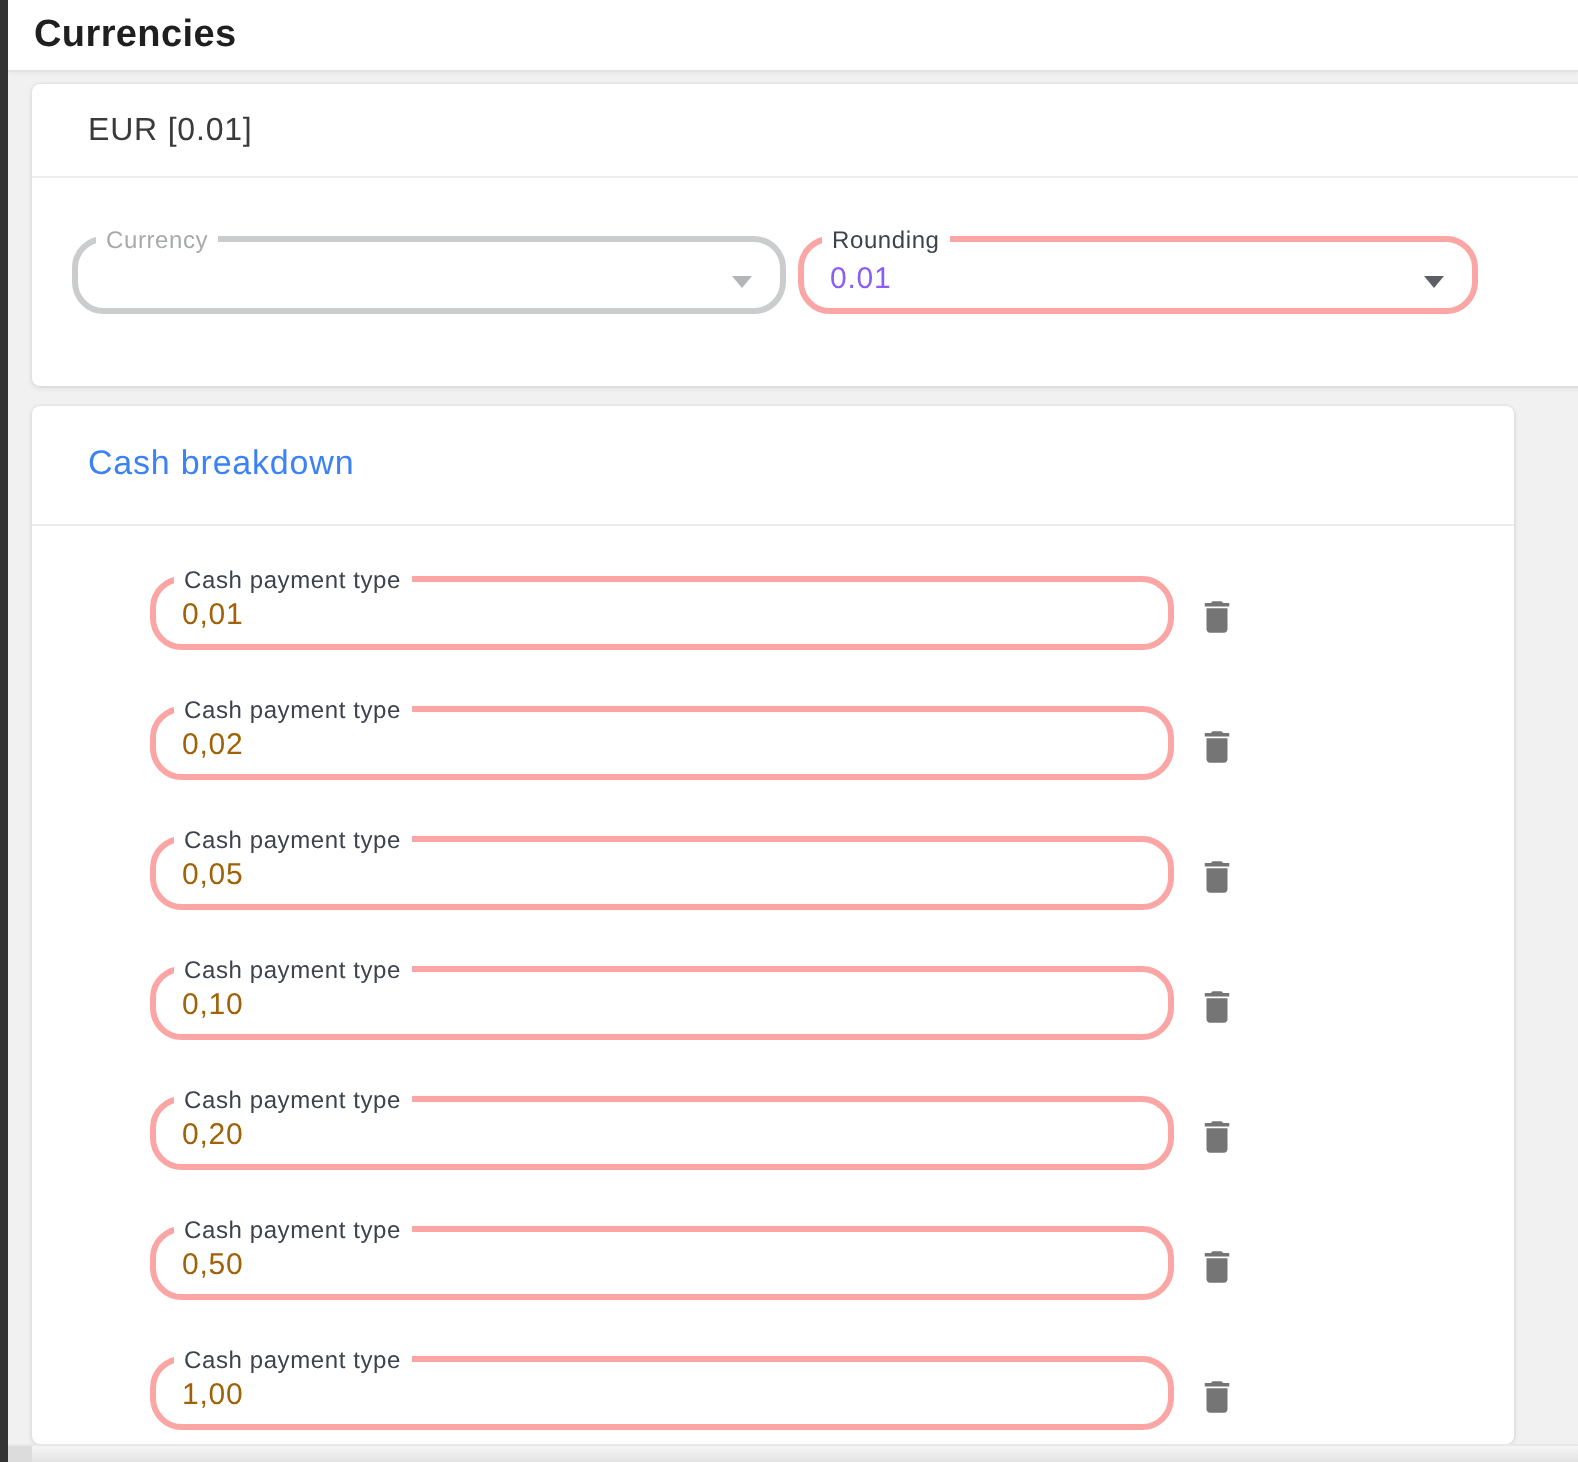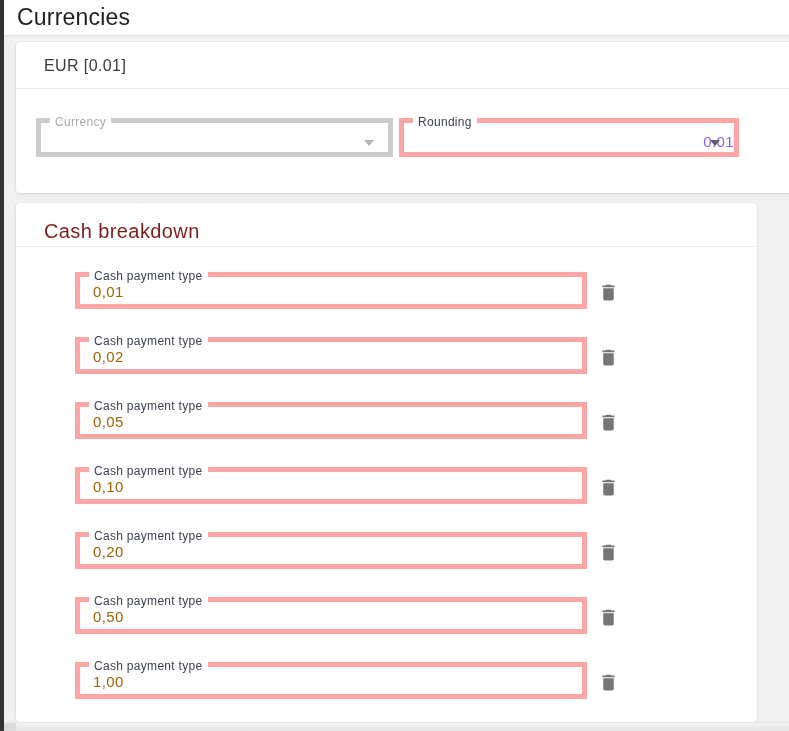--- a/index.html
+++ b/index.html
@@ -14,39 +14,39 @@
     position:absolute; left:0; top:0; width:4px; height:731px;
     background:#333333; z-index:30;
   }
   .topbar {
     position:absolute; left:4px; top:0; width:785px; height:36px;
     background:#ffffff; border-bottom:1px solid #e2e2e2;
     box-shadow:0 1px 2px rgba(0,0,0,0.04); z-index:20;
   }
   .topbar-title {
     position:absolute; left:13px; top:0; line-height:35px;
-    font-size:23px; font-weight:400; color:#1f1f1f; letter-spacing:0.2px;
+    font-size:19px; font-weight:700; color:#1f1f1f; letter-spacing:0.2px;
   }
   .card {
     position:absolute; background:#ffffff; border-radius:4px;
     box-shadow:0 0 0 1px rgba(0,0,0,0.025), 0 1px 3px rgba(0,0,0,0.09);
   }
   .card-eur { left:16px; top:42px; width:784px; height:151px; border-top-right-radius:0; border-bottom-right-radius:0; }
   .card-cash { left:16px; top:203px; width:741px; height:519px; }
   .card-head {
     height:47px; line-height:48px; padding-left:28px;
     font-size:16px; color:#3a3a3a; letter-spacing:0.4px;
     border-bottom:1px solid #ededed;
   }
-  .card-cash .card-head { height:44px; line-height:57px; font-size:20px; color:#7f1d1d; }
+  .card-cash .card-head { height:60px; line-height:57px; font-size:17px; color:#3b82f6; }
 
   
   .mat-field {
     position:relative; height:39px;
-    border:5px solid #fca5a5; border-radius:0;
+    border:3px solid #fca5a5; border-radius:16px;
     background:#fff;
   }
   .mat-label {
     position:absolute; top:-8px; left:9px;
     background:#ffffff; padding:0 5px;
     font-size:12px; color:#3d424e; letter-spacing:0.3px;
     line-height:14px; white-space:nowrap;
   }
   .mat-value {
     padding:10px 0 0 13px; font-size:15px; color:#8b5cf6; letter-spacing:0.4px;
@@ -58,21 +58,21 @@
     position:absolute; right:14px; top:17px; width:0; height:0;
     border-left:5px solid transparent; border-right:5px solid transparent;
     border-top:6px solid #5c6066;
   }
   .mat-field.disabled .caret { border-top-color:#b3b5b8; }
 
   .eur-fields {
     position:absolute; left:20px; top:76px; display:flex; gap:6px;
   }
   .field-currency { width:357px; }
-  .field-rounding { width:340px;text-align:right; }
+  .field-rounding { width:340px; }
 
   .cash-rows { padding-top:25px; }
   .cash-row {
     position:relative; height:37px; margin:0 0 28px 20px;
     display:flex; align-items:flex-start;padding-left:39px;
   }
   .cash-row .mat-field { width:512px; height:37px; }
   .cash-row input.mat-input {
     position:absolute; inset:0; border:0; outline:none; background:transparent;
     padding:2px 0 0 13px; font-size:15px; color:#a16207; letter-spacing:0.4px;

